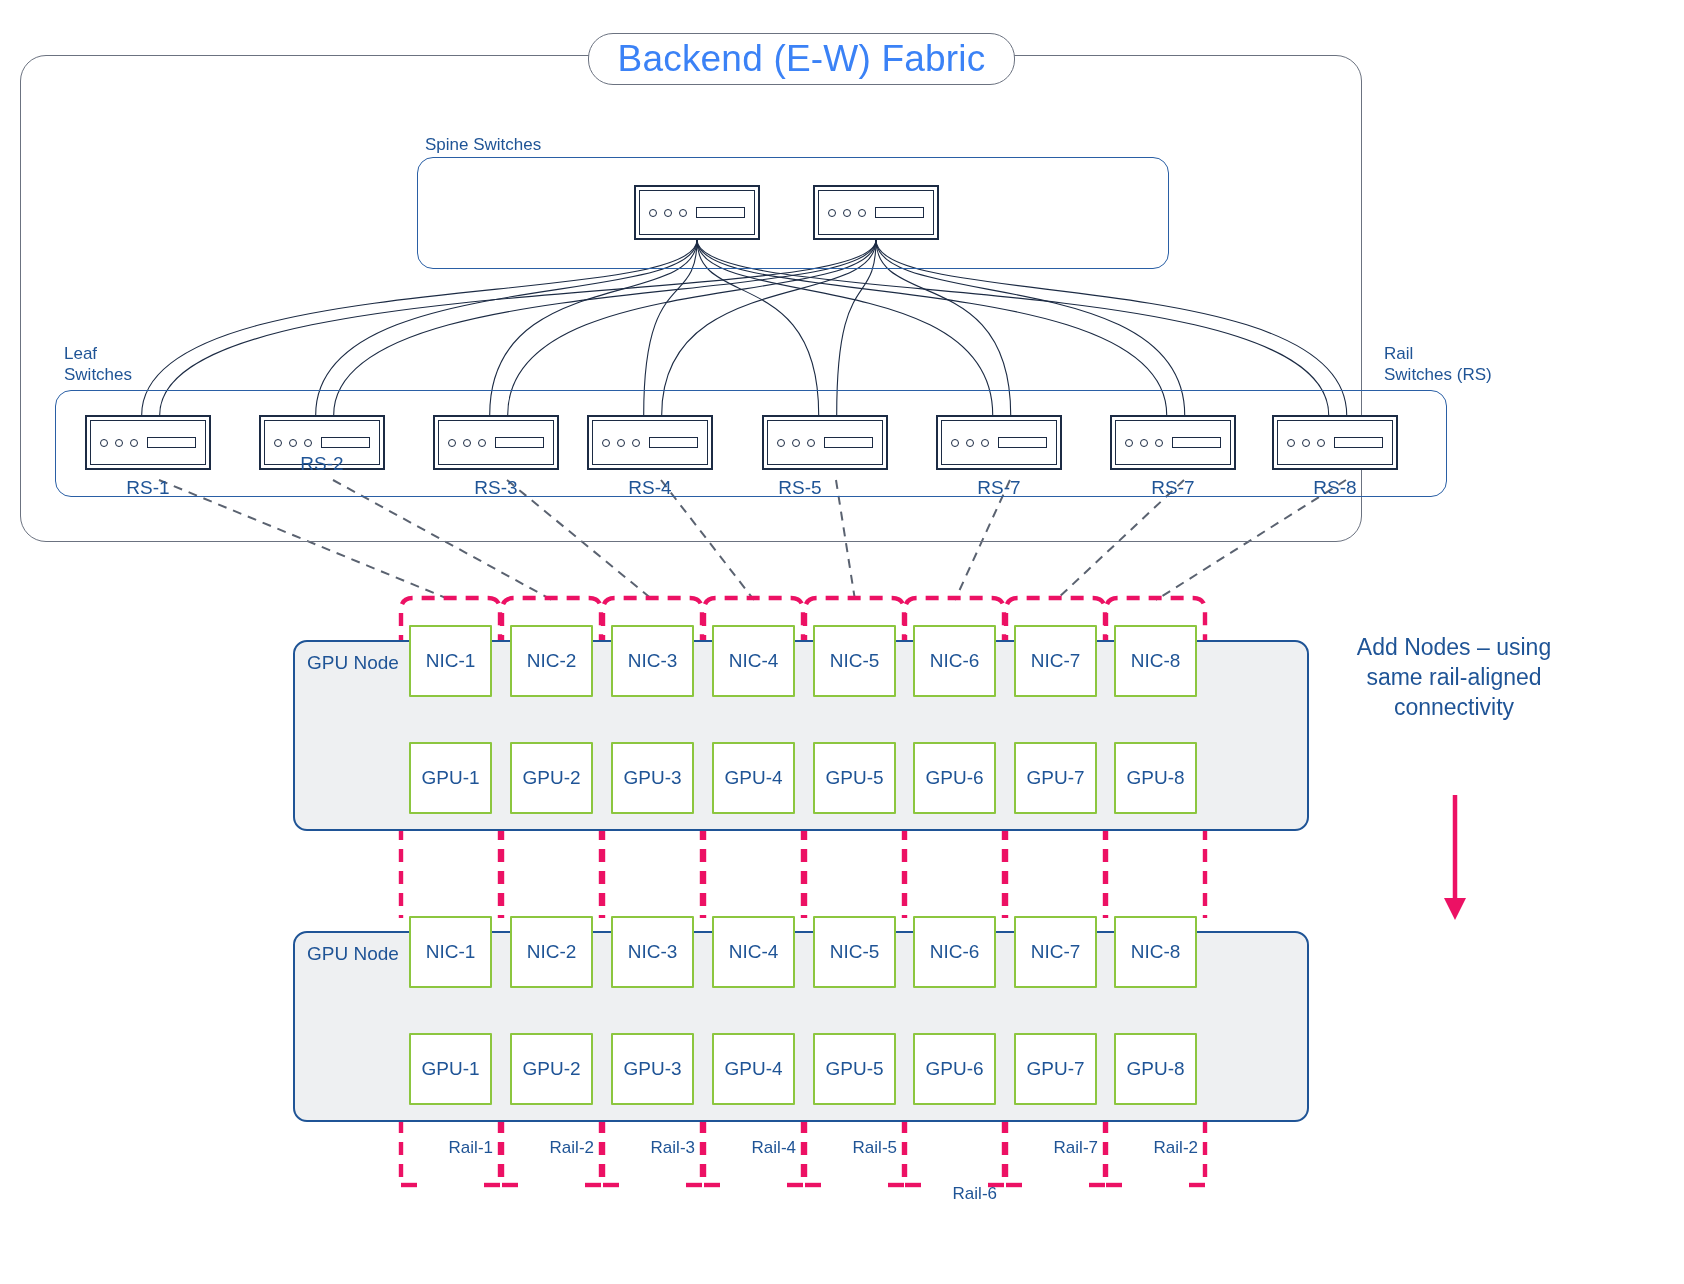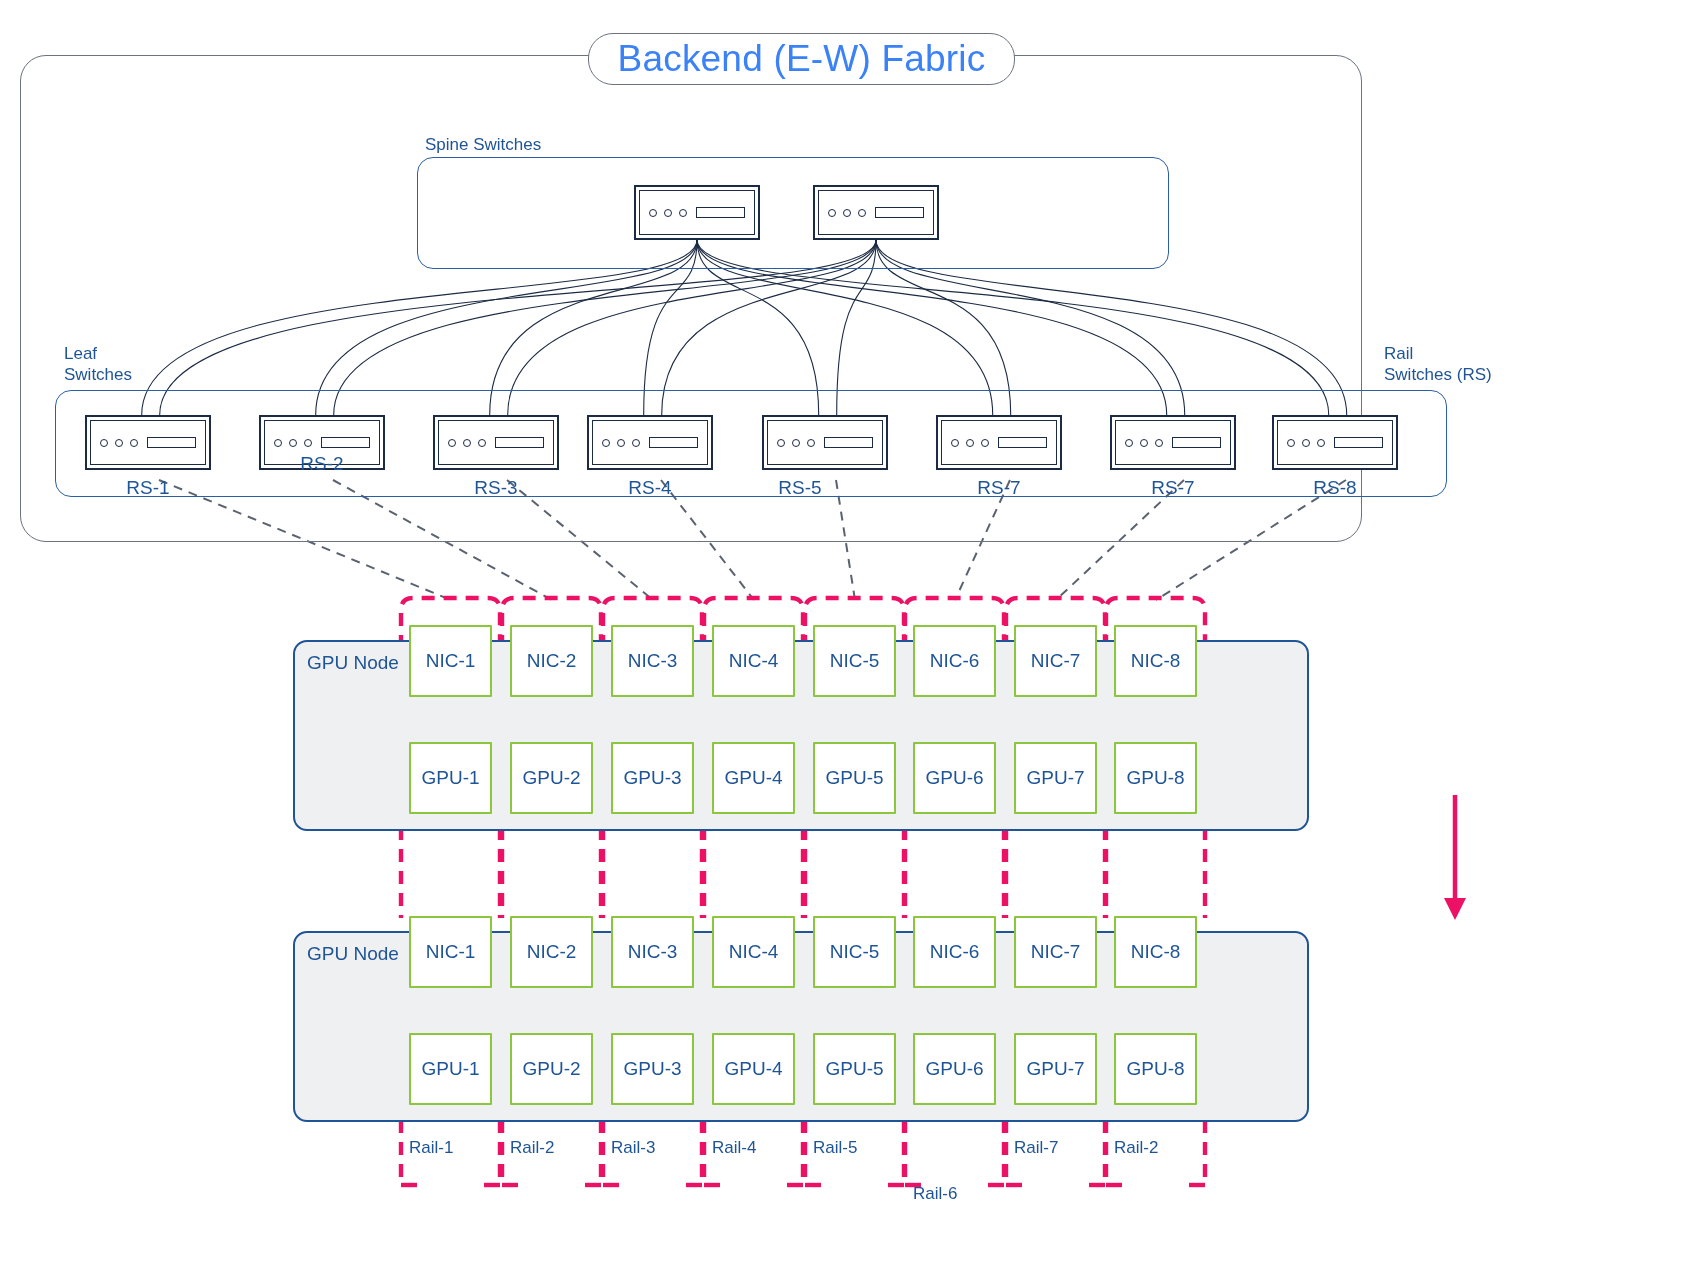--- a/index.html
+++ b/index.html
@@ -85,21 +85,21 @@
   }
 
   
   .annot{
     position:absolute;left:1338px;top:632px;width:232px;
     text-align:center;font-size:23px;line-height:30px;color:#1F5496;
   }
 
   
   .rail-tag{
-    position:absolute;font-size:17px;color:#1F5496;text-align:left;width:84px;
+    position:absolute;font-size:17px;color:#1F5496;text-align:right;width:84px;
   }
   svg{position:absolute;left:0;top:0;overflow:visible;}
 </style>
 </head>
 <body>
 
 <div id="stage">
 
   <svg id="links" width="1684" height="1284">
       <path d="M 697 240 C 697 310, 141.7 265, 141.7 415" fill="none" stroke="#1c2b44" stroke-width="1.1"></path>
@@ -374,14 +374,19 @@
       <div class="rail-tag" style="left: 409px; top: 1138px;">Rail-1</div>
       <div class="rail-tag" style="left: 510px; top: 1138px;">Rail-2</div>
       <div class="rail-tag" style="left: 611px; top: 1138px;">Rail-3</div>
       <div class="rail-tag" style="left: 712px; top: 1138px;">Rail-4</div>
       <div class="rail-tag" style="left: 813px; top: 1138px;">Rail-5</div>
       <div class="rail-tag" style="left: 913px; top: 1138px; margin-top: 46px;">Rail-6</div>
       <div class="rail-tag" style="left: 1014px; top: 1138px;">Rail-7</div>
       <div class="rail-tag" style="left: 1114px; top: 1138px;">Rail-2</div>
     </div>
 
+  <div class="annot">
+    <span>Add Nodes – using</span><br>
+    <span>same rail-aligned</span><br>
+    <span>connectivity</span>
+  </div>
 
 </div>
 
 </body></html>

